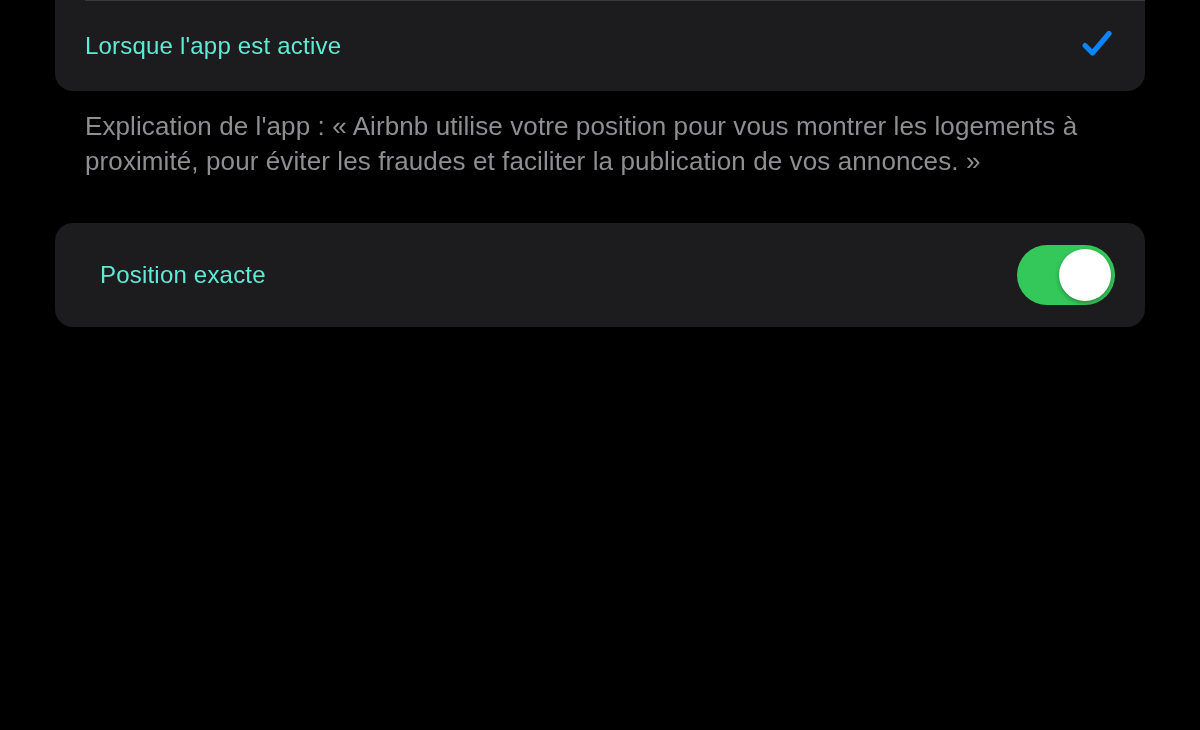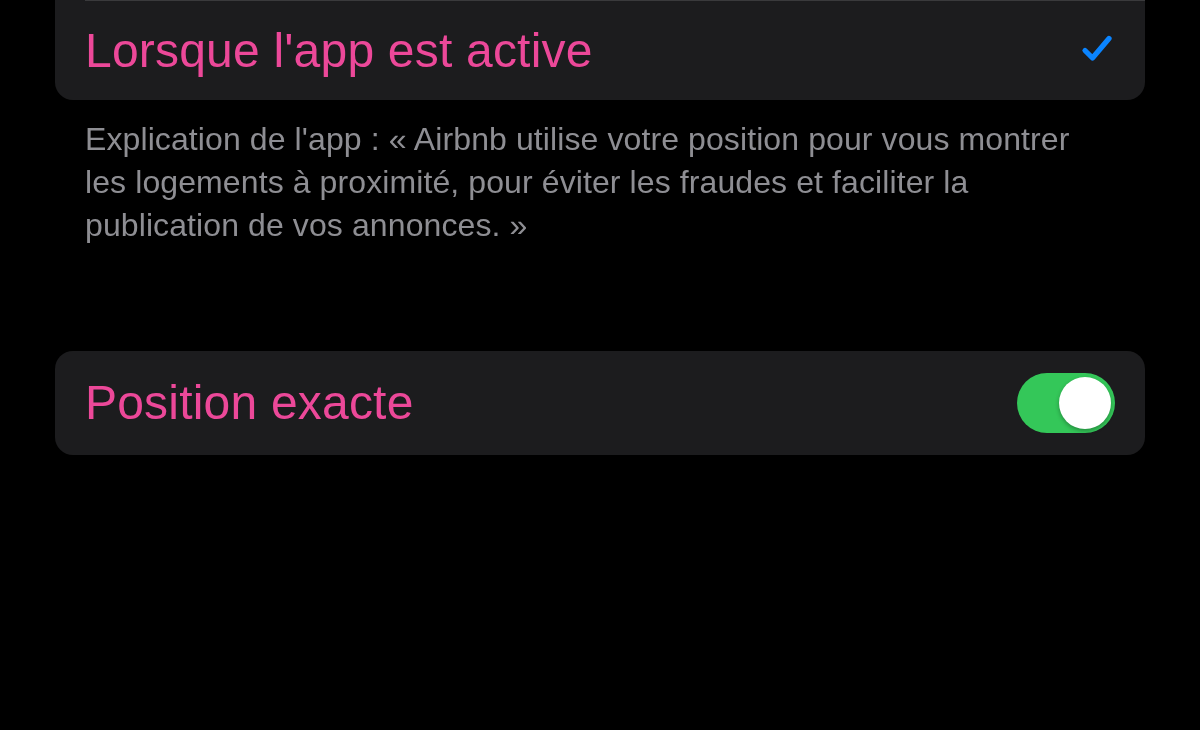--- a/index.html
+++ b/index.html
@@ -24,46 +24,47 @@
       margin-left: 30px;
     }
     .setting-row {
       display: flex;
       align-items: center;
       justify-content: space-between;
       padding: 22px 30px 22px 30px;
       min-height: 90px;
     }
     .row-label {
-      color: #ec4899;
-      font-size: 48px;
+      color: #5eead4;
+      font-size: 24px;
       font-weight: 400;
       letter-spacing: 0.2px;
     }
     .checkmark-icon svg {
       width: 36px;
       height: 36px;
       stroke: #0a84ff;
       stroke-width: 3.5;
       fill: none;
       stroke-linecap: round;
       stroke-linejoin: round;
     }
     .footer-text {
       color: #8e8e93;
-      font-size: 32px;
+      font-size: 26px;
       line-height: 1.34;
       padding: 18px 30px 0 30px;
       letter-spacing: 0.1px;
     }
     .row-group {
       background: #1c1c1e;
       border-radius: 18px;
       overflow: hidden;
-      margin-top: 104px;
+      margin-top: 44px;
+      padding-left: 15px;
     }
     .switch {
       position: relative;
       width: 98px;
       height: 60px;
     }
     .switch-track {
       position: absolute;
       inset: 0;
       background: #34c759;

